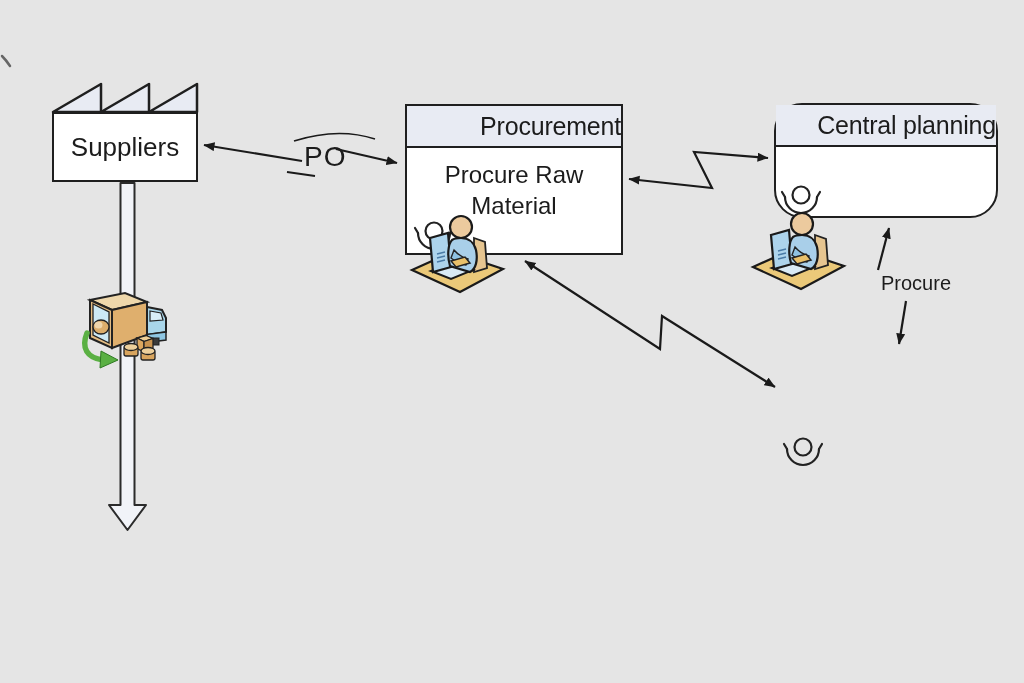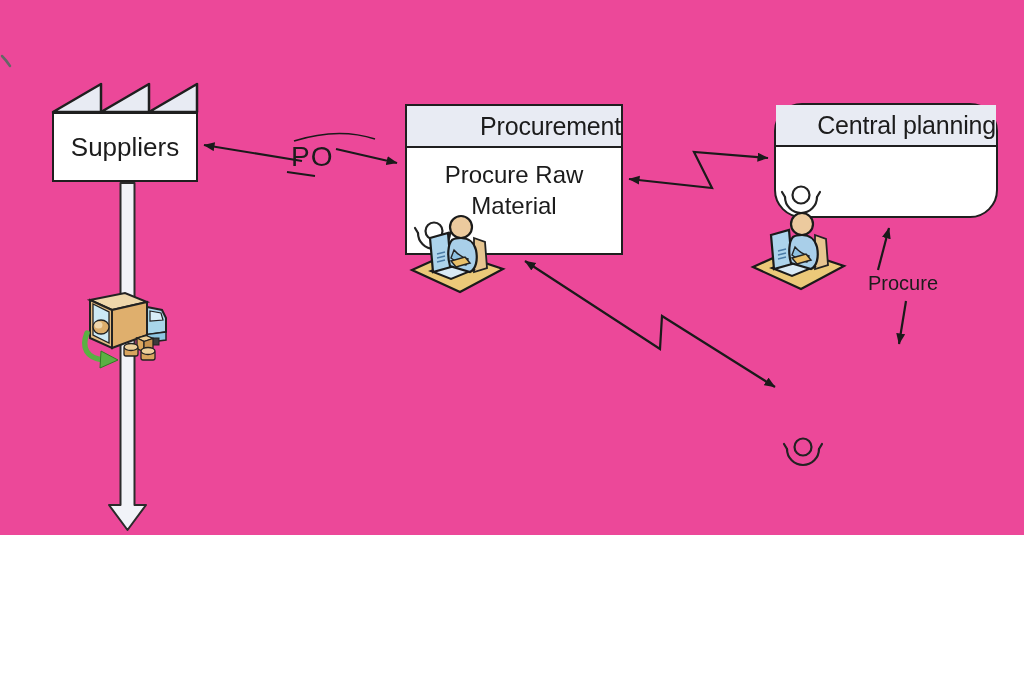--- a/index.html
+++ b/index.html
@@ -2,22 +2,22 @@
 <html><head>
 <meta charset="utf-8">
 <style>
   html,body{margin:0;padding:0;}
   body{
     font-family:"Liberation Sans","DejaVu Sans",sans-serif;
     background:#ffffff;
   }
   .stage{
     position:relative;
-    width:1024px;height:535px;
-    background:#ec4899;
+    width:1024px;height:683px;
+    background:#e5e5e5;
     overflow:hidden;
     color:#1c1c1c;
   }
   .svg-layer{
     position:absolute;left:0;top:0;
     width:1024px;height:683px;
     z-index:3;
     pointer-events:none;
   }
   .box{
@@ -52,20 +52,21 @@
   }
   .single-label{
     display:flex;align-items:center;justify-content:center;
     width:100%;height:100%;
     font-size:26px;
   }
   .float-label{
     position:absolute;
     z-index:4;
     white-space:nowrap;
+    margin-left:13px;
   }
   #po-label{
     left:291px;top:141px;
     font-size:28px;
     letter-spacing:1px;
   }
   #demand-label{
     left:858px;top:272px;
     width:90px;
     text-align:center;

